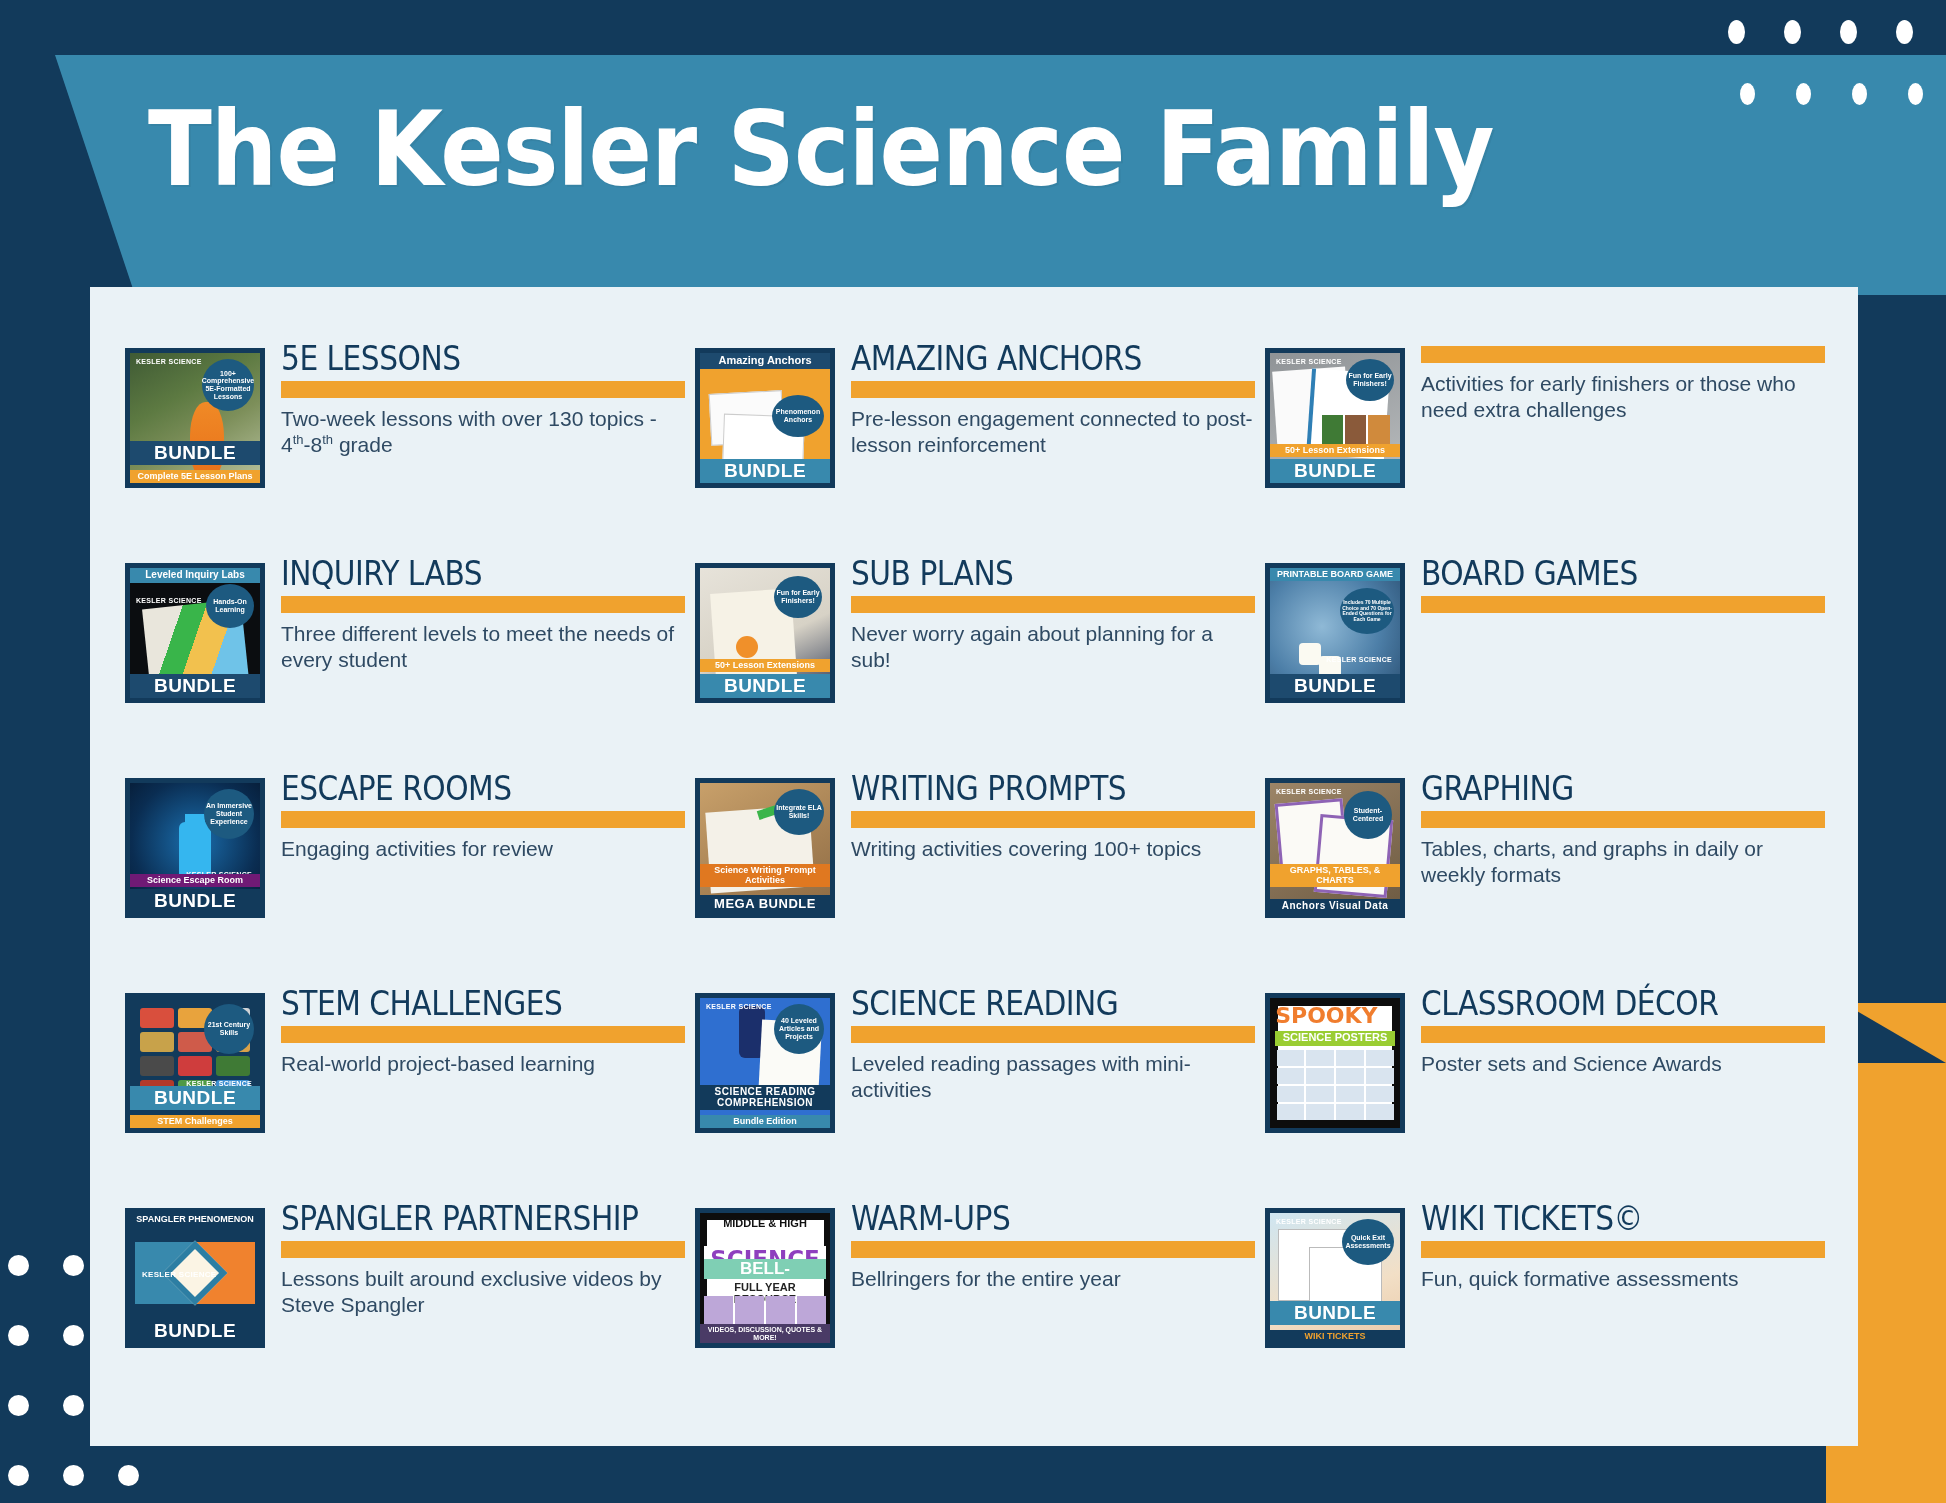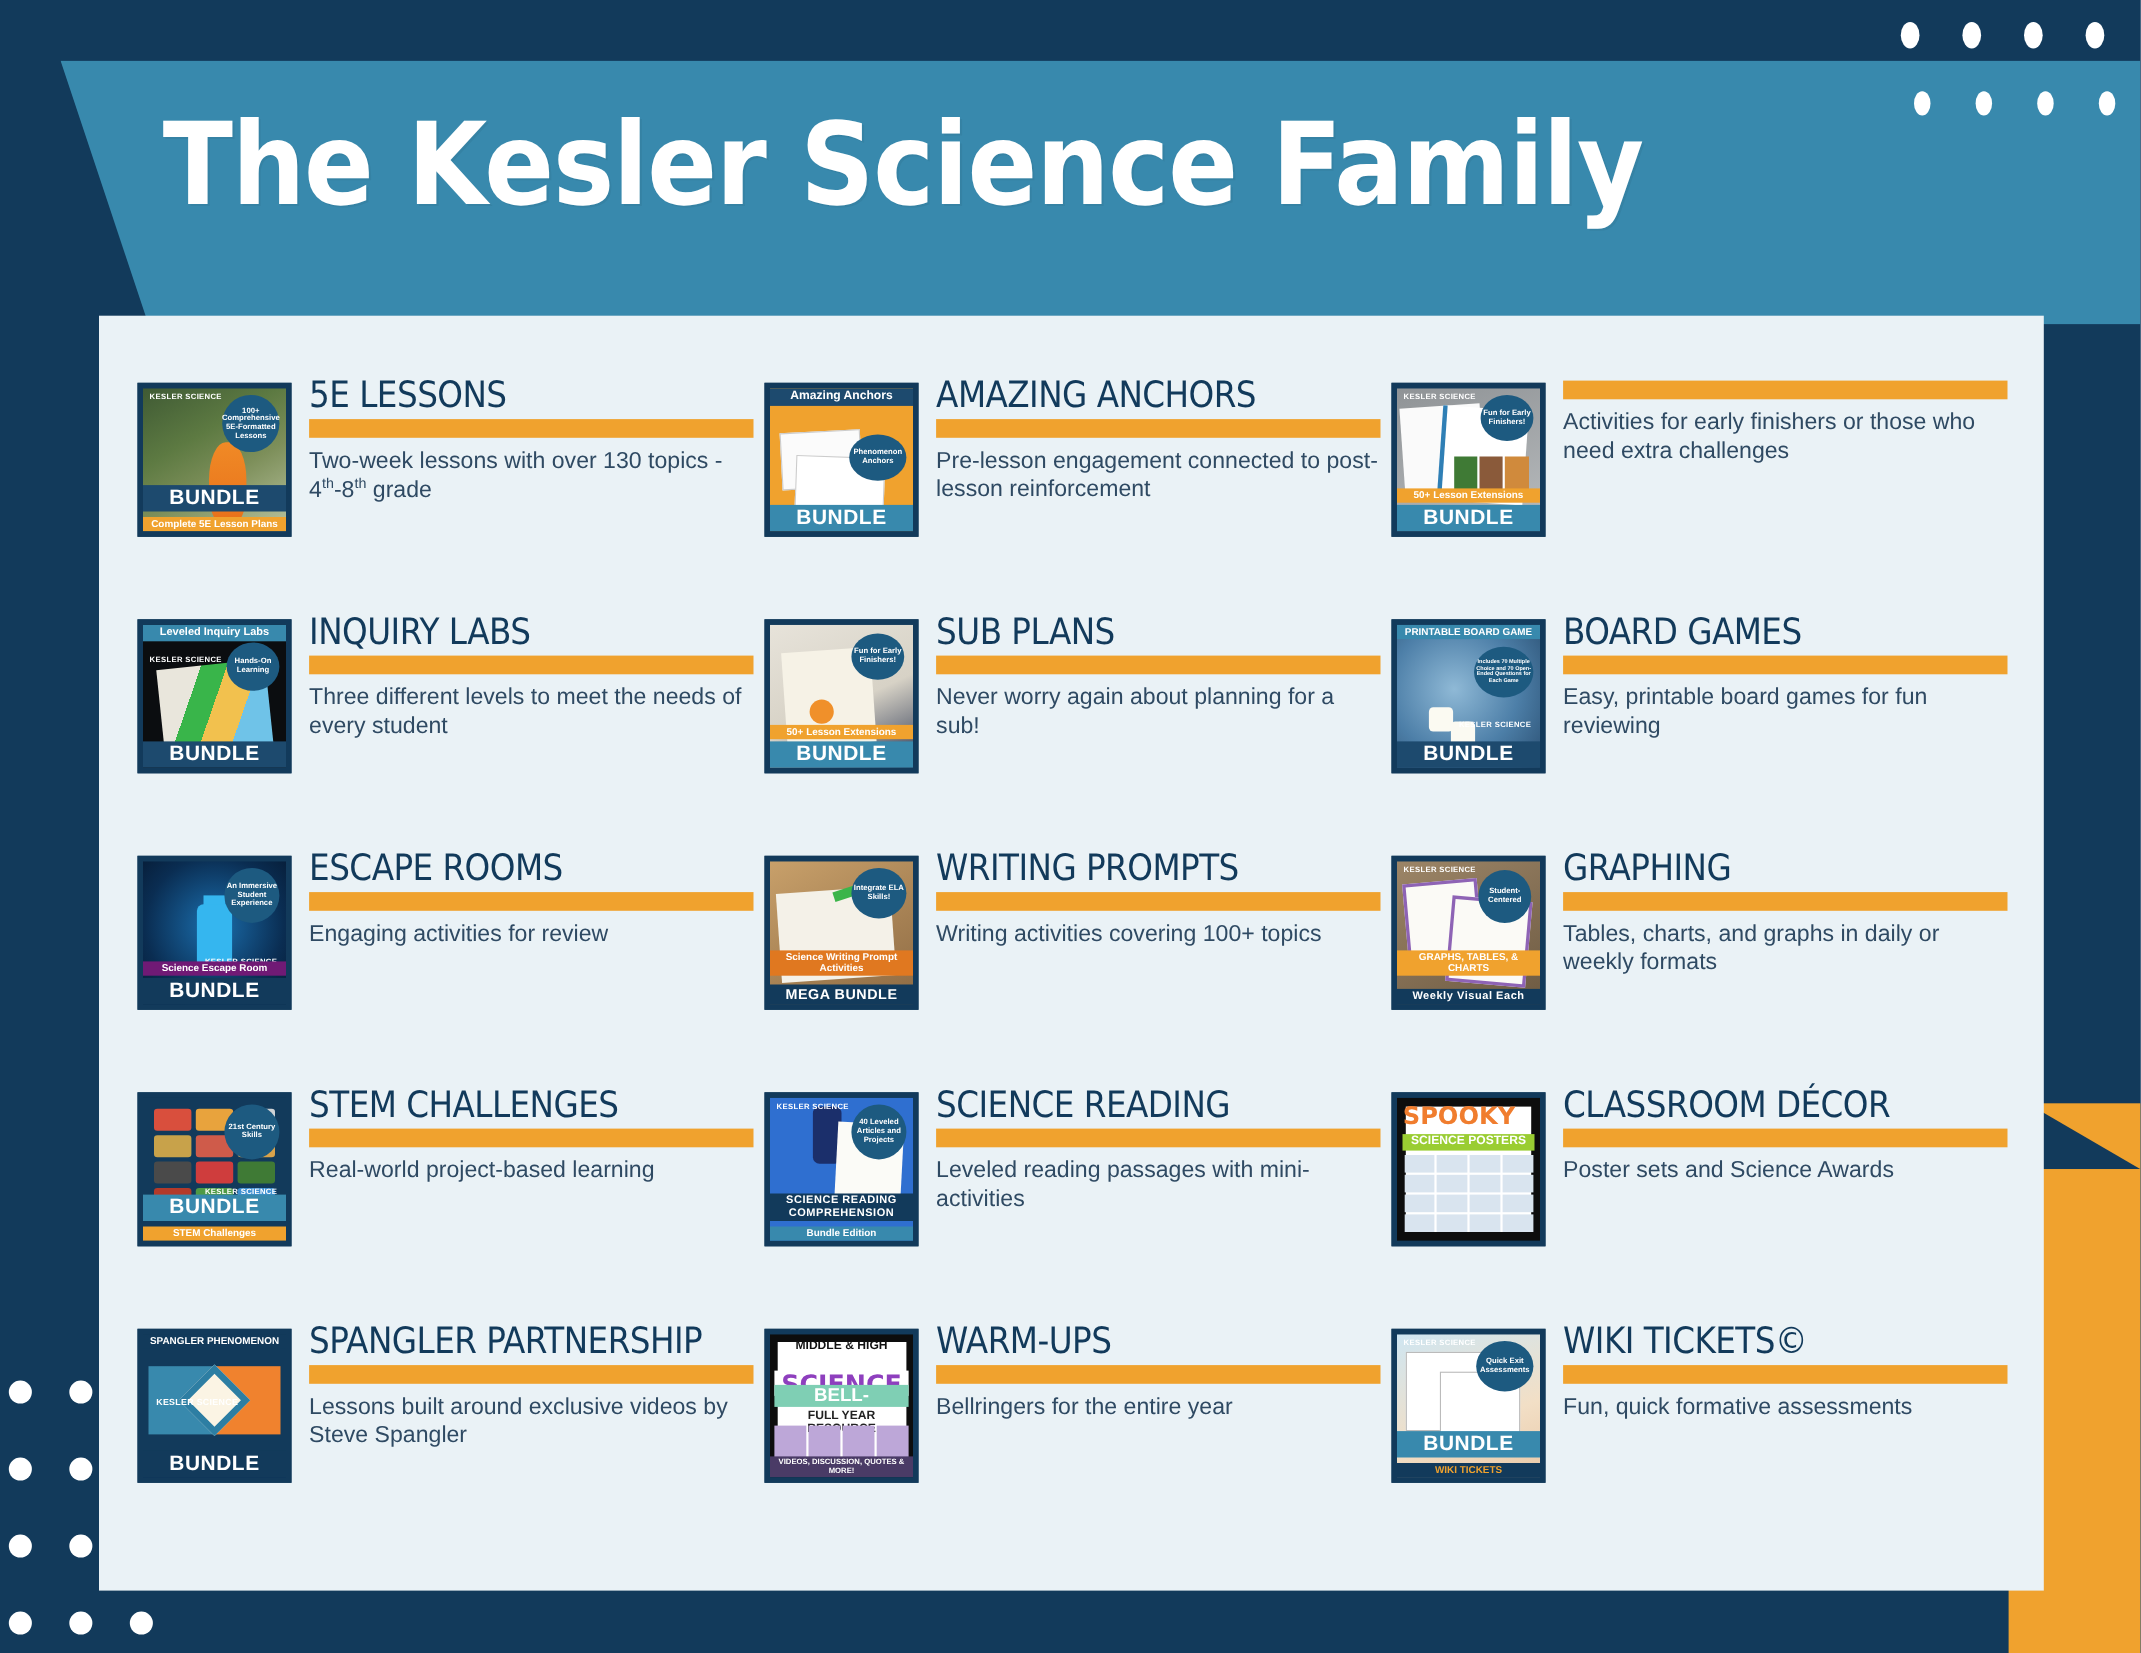--- a/index.html
+++ b/index.html
@@ -354,21 +354,20 @@
           <div class="d2"></div>
         </div>
         <div class="thumb-strip" style="top: 0px; background: rgb(56, 137, 173); color: rgb(255, 255, 255); font-size: 9px;">PRINTABLE BOARD GAME</div>
         <div class="thumb-logo" style="inset: auto 8px 34px auto;">KESLER SCIENCE</div>
         <div class="thumb-badge" style="right: 6px; top: 20px; width: 54px; height: 46px; font-size: 5px;">Includes 70 Multiple Choice and 70 Open-Ended Questions for Each Game</div>
         <div class="thumb-strip strip-bundle" style="background: rgb(29, 74, 110); bottom: 0px;">BUNDLE</div>
       </div>
       <div class="card-text">
         <div class="card-title">BOARD GAMES</div>
         <div class="rule"></div>
-        <div class="card-desc">Easy, printable board games for fun reviewing</div>
       </div>
     </div>
     <div class="card two-line">
       <div class="thumb">
         <div class="thumb-art art-escape"></div>
         <div class="thumb-logo" style="inset: auto 8px 34px auto;">KESLER SCIENCE</div>
         <div class="thumb-badge" style="right: 6px; top: 6px; width: 50px; height: 50px;">An Immersive Student Experience</div>
         <div class="thumb-strip" style="background: #701a75; color: rgb(255, 255, 255); bottom: 26px;">Science Escape Room</div>
         <div class="thumb-strip strip-bundle" style="background: rgb(18, 58, 91); bottom: 0px;">BUNDLE</div>
       </div>
@@ -396,21 +395,21 @@
     </div>
     <div class="card">
       <div class="thumb">
         <div class="thumb-art art-graph">
           <div class="pg1"></div>
           <div class="pg2"></div>
         </div>
         <div class="thumb-logo" style="left: 6px; top: 6px;">KESLER SCIENCE</div>
         <div class="thumb-badge" style="right: 8px; top: 8px; width: 48px; height: 48px;">Student-Centered</div>
         <div class="thumb-strip" style="background: rgb(240, 162, 46); color: rgb(255, 255, 255); bottom: 26px;">GRAPHS, TABLES, &amp; CHARTS</div>
-        <div class="thumb-strip strip-bundle" style="background: rgb(18, 58, 91); bottom: 0px; font-size: 10px;">Weekly Visual Each</div>
+        <div class="thumb-strip strip-bundle" style="background: rgb(18, 58, 91); bottom: 0px; font-size: 10px;">Anchors Visual Data</div>
       </div>
       <div class="card-text">
         <div class="card-title">GRAPHING</div>
         <div class="rule"></div>
         <div class="card-desc">Tables, charts, and graphs in daily or weekly formats</div>
       </div>
     </div>
     <div class="card two-line">
       <div class="thumb">
         <div class="thumb-art art-stem">

